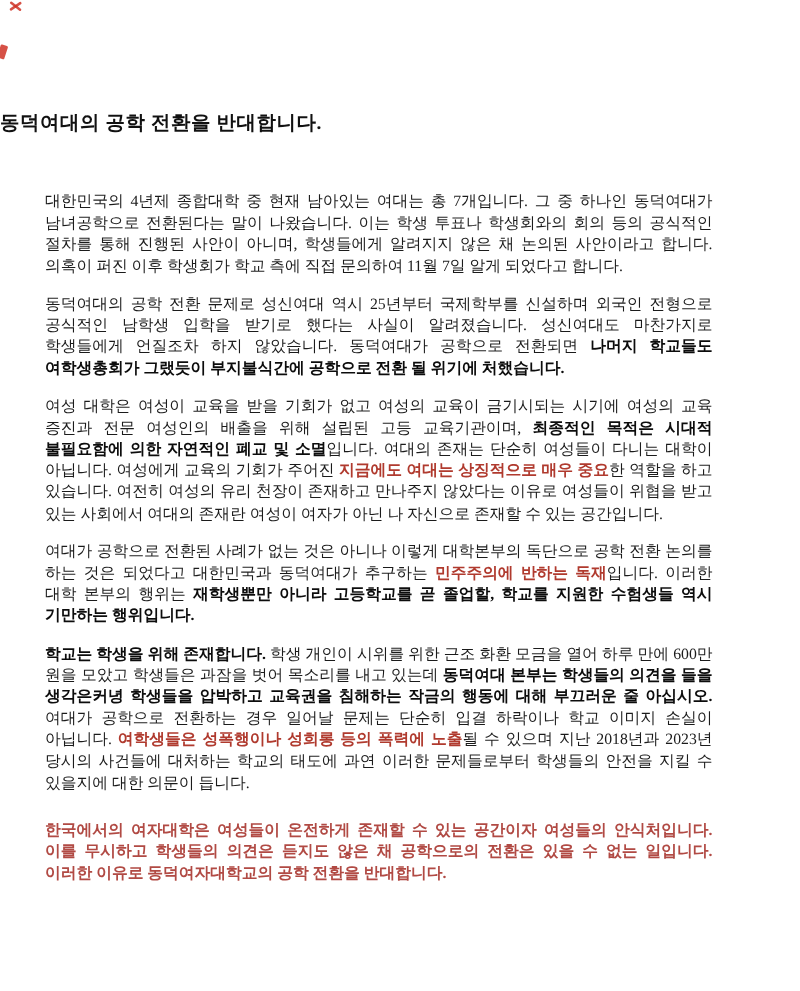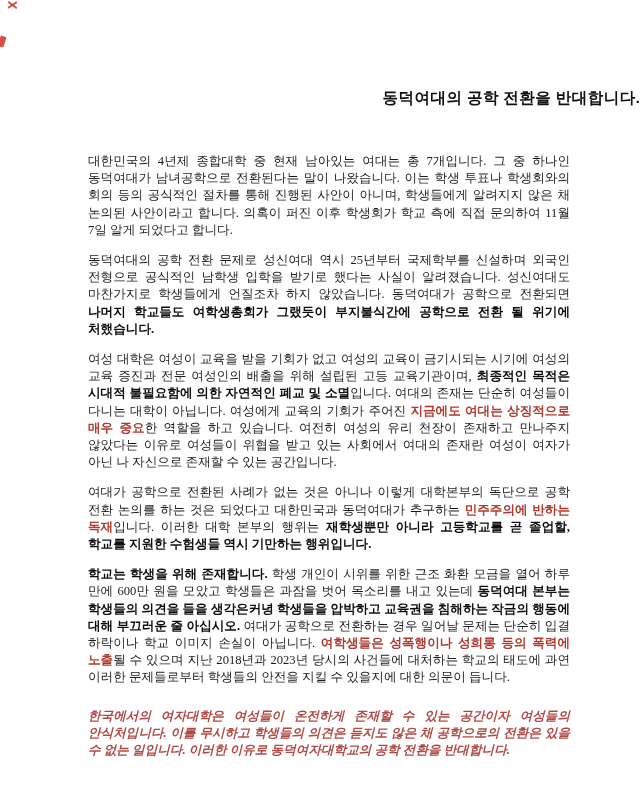--- a/index.html
+++ b/index.html
@@ -15,45 +15,44 @@
     background: #ffffff;
     overflow: hidden;
     font-family: "Liberation Serif", "DejaVu Serif", serif;
     color: #1b1b1b;
     --red: #b03a2e;
     --closing-red: #b14a44;
   }
   .title {
     margin: 0;
     padding-top: 88px;
-    text-align: right;
+    text-align: left;
     font-size: 15.5px;
     font-weight: bold;
     letter-spacing: 0.5px;
     color: #111111;
   }
   .content {
-    padding: 44px 70px 0 88px;
+    padding: 44px 70px 0 36px;
     font-size: 12.6px;
     line-height: 17.2px;
     text-align: justify;
     word-break: keep-all;
     overflow-wrap: break-word;
   }
   .content p {
     margin: 0 0 13px 0;
   }
   .seg-normal { font-weight: normal; color: #1b1b1b; }
   .seg-bold   { font-weight: bold;   color: #0c0c0c; }
   .seg-red    { font-weight: bold;   color: var(--red); }
   .closing {
     margin-top: 21px !important;
     font-weight: bold;
     color: var(--closing-red);
-    font-style: italic;
   }
   .closing .seg-normal { font-weight: bold; color: var(--closing-red); }
   
   .pen-mark {
     position: absolute;
     background: #cf3226;
     opacity: 0.85;
     border-radius: 1px;
   }
   .pen-mark.m1a { left: 7px;  top: 4px;  width: 11px; height: 2px; transform: rotate(38deg); }

